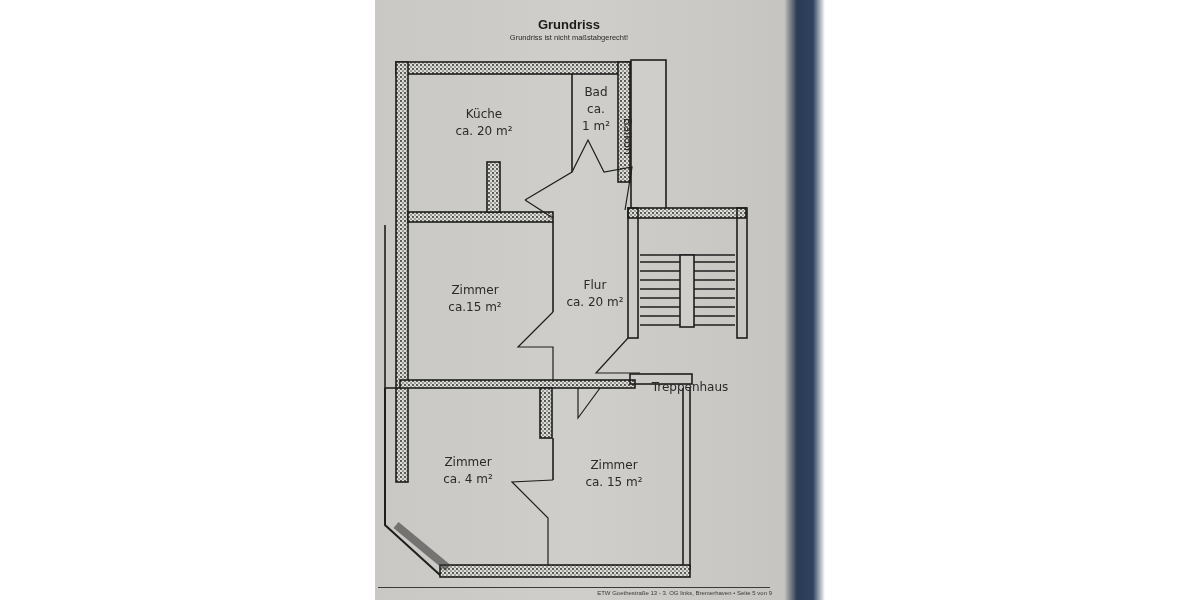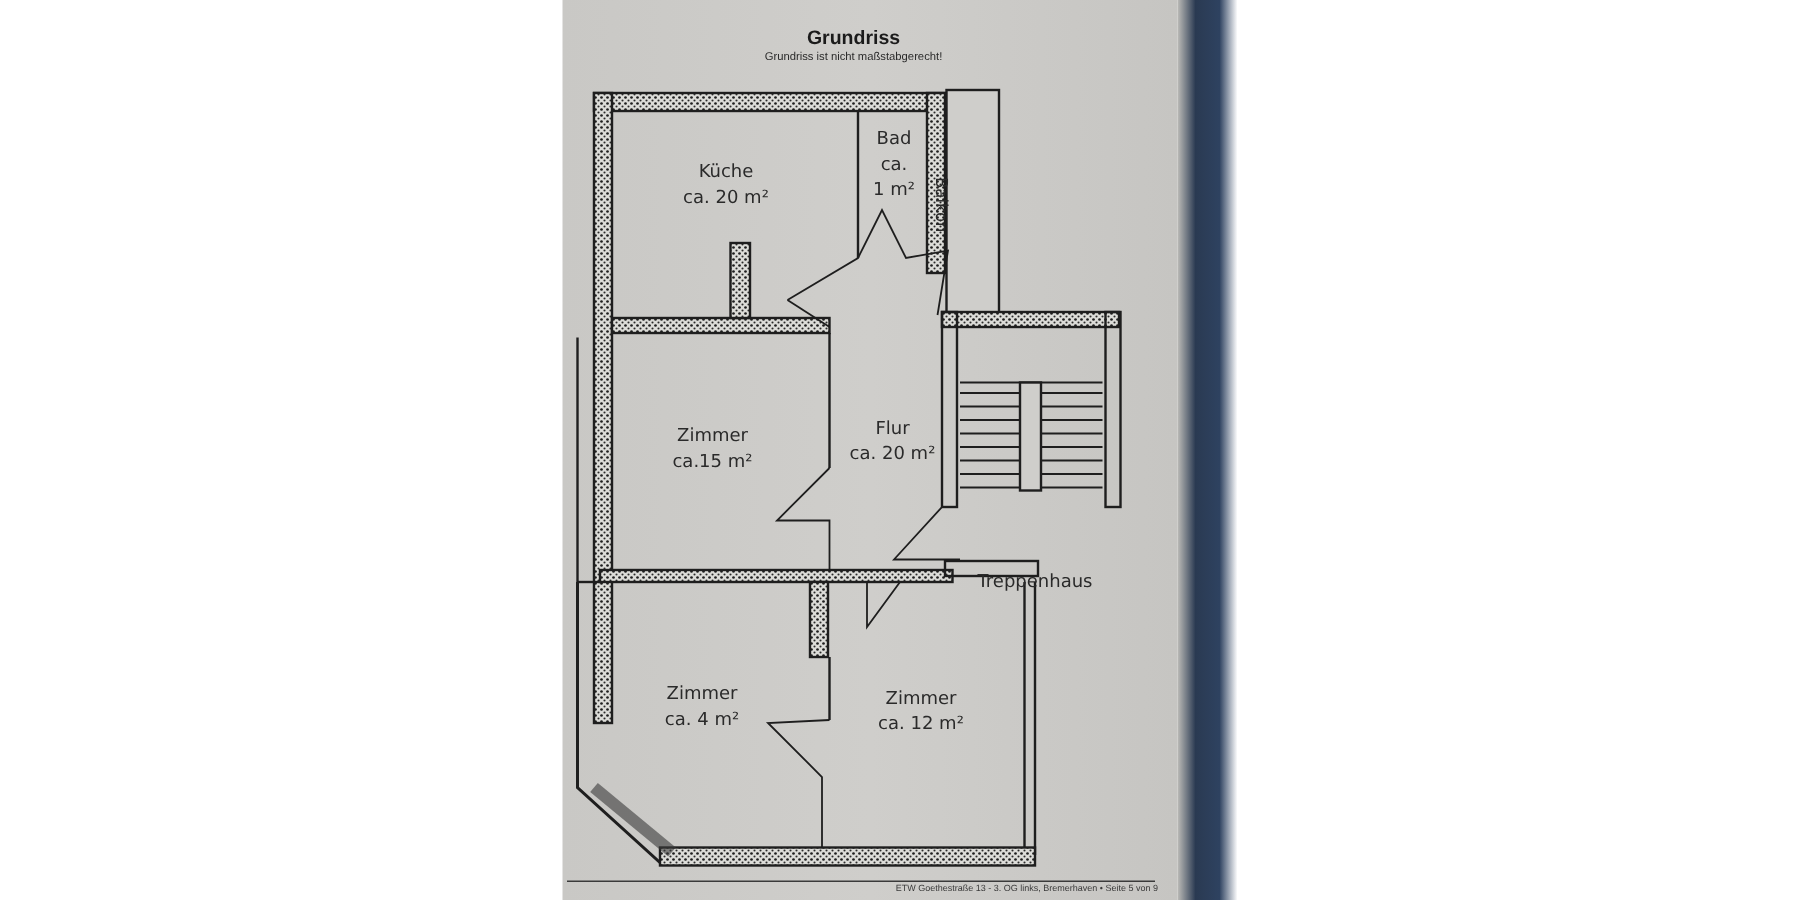--- a/index.html
+++ b/index.html
@@ -140,17 +140,17 @@
   <div>Treppenhaus</div>
 </div>
 
 <div class="room-label" style="left:428px; top:454px; width:80px;">
   <div>Zimmer</div>
   <div>ca. 4 m²</div>
 </div>
 
 <div class="room-label" style="left:574px; top:457px; width:80px;">
   <div>Zimmer</div>
-  <div>ca. 12 m²</div>
+  <div>ca. 15 m²</div>
 </div>
 
 <div class="footer-rule"></div>
 <div class="footer">ETW Goethestraße 13 - 3. OG links, Bremerhaven • Seite 5 von 9</div>
 
 </body></html>

